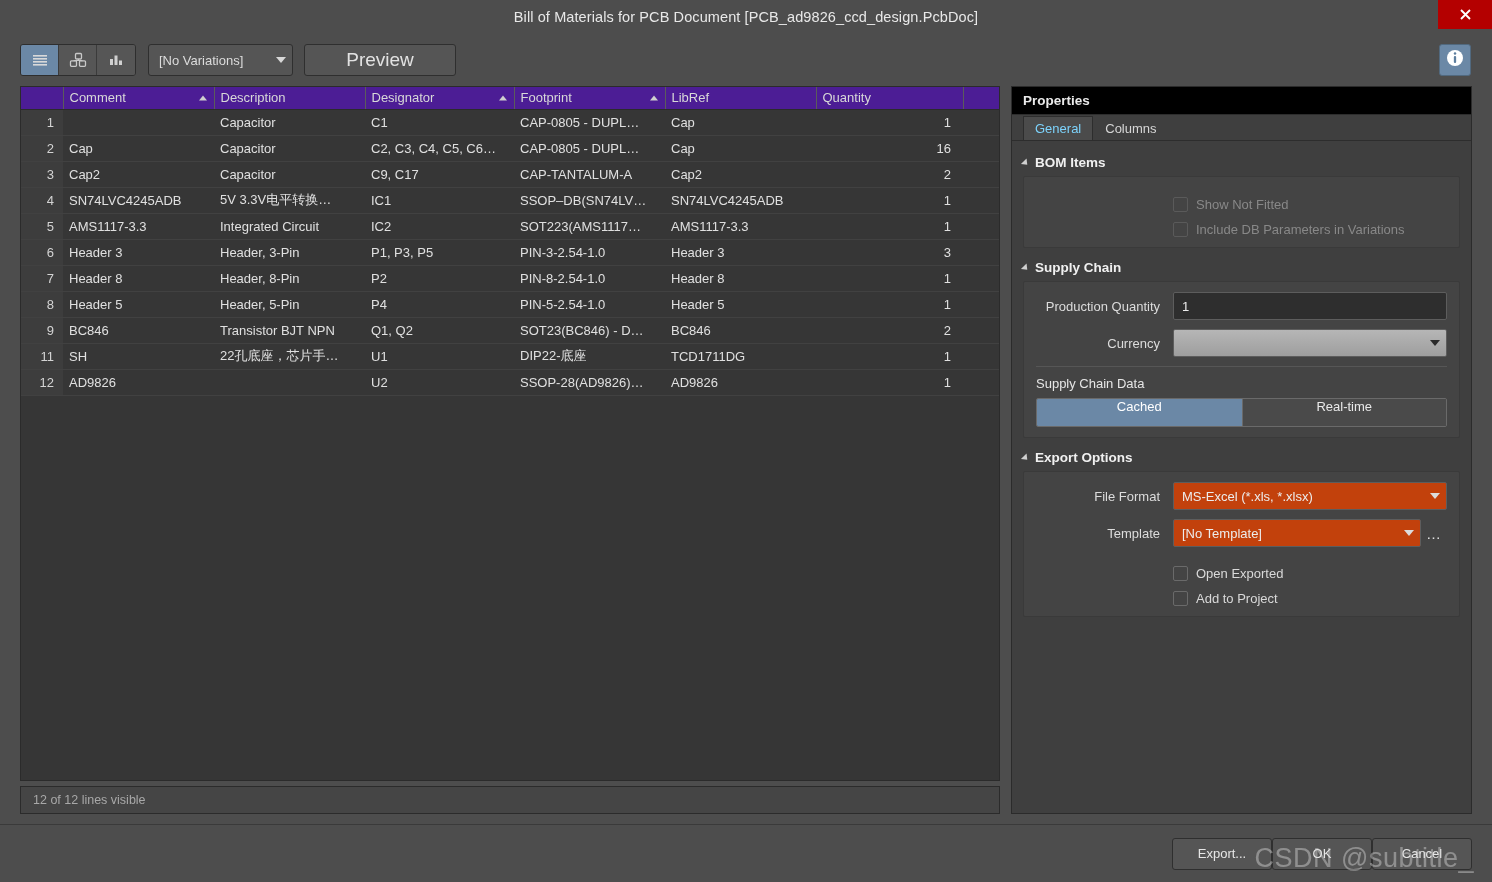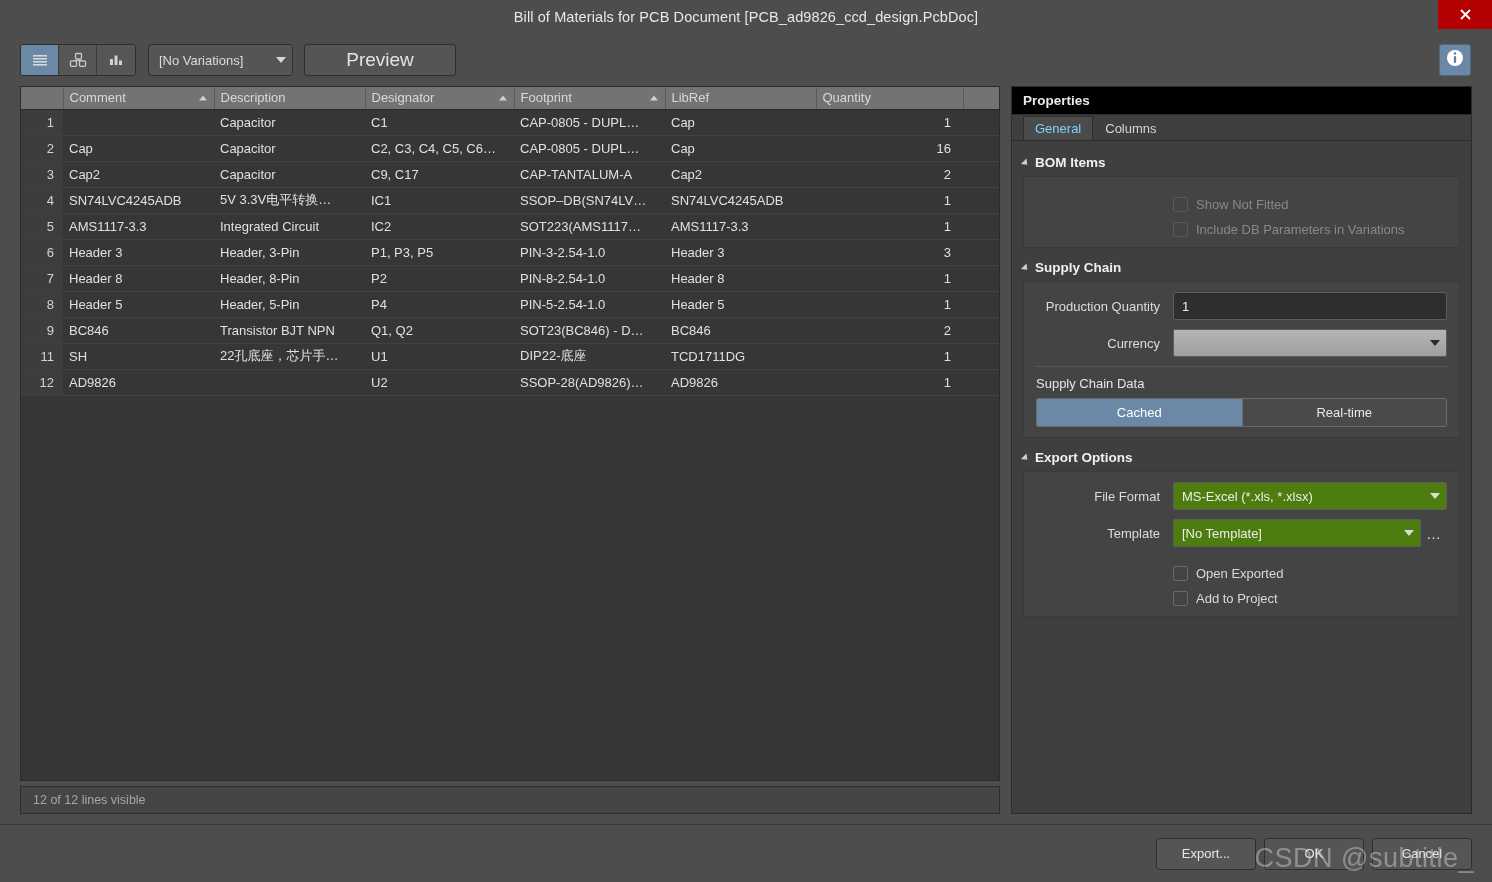--- a/index.html
+++ b/index.html
@@ -120,21 +120,21 @@
     overflow: hidden;
   }
   table.bom {
     width: 100%;
     border-collapse: collapse;
     table-layout: fixed;
     font-size: 13px;
   }
   table.bom th {
     height: 22px;
-    background: #737373;
+    background: #4c1d95;
     color: #d8d8d8;
     font-weight: normal;
     text-align: left;
     font-size: 13px;
     padding: 0 0 0 6px;
     border-right: 1px solid #5b5b5b;
     border-bottom: 1px solid #2b2b2b;
     position: relative;
     user-select: none;
     cursor: pointer;
@@ -268,21 +268,21 @@
     background: linear-gradient(#b6b6b6, #9e9e9e);
     border: 1px solid #5d5d5d; border-radius: 2px;
     color: #1c1c1c; font-size: 13px;
     padding: 0 6px 0 8px;
     display: flex; align-items: center;
     cursor: pointer;
   }
   .sel-input .sv { flex: 1; }
   .sel-dark {
     flex: 1 1 auto; height: 28px;
-    background: #4d7c0f; border: 1px solid #5d5d5d; border-radius: 2px;
+    background: #c2410c; border: 1px solid #5d5d5d; border-radius: 2px;
     color: #ececec; font-size: 13px;
     padding: 0 6px 0 8px;
     display: flex; align-items: center;
     cursor: pointer;
   }
   .sel-dark .sv { flex: 1; }
   .caret-dk { width: 0; height: 0; border-left: 5px solid transparent;
               border-right: 5px solid transparent; border-top: 6px solid #dcdcdc; }
   .caret-lt { width: 0; height: 0; border-left: 5px solid transparent;
               border-right: 5px solid transparent; border-top: 6px solid #2a2a2a; }
@@ -291,34 +291,34 @@
     display: flex; align-items: center; justify-content: center;
     color: #e0e0e0; font-size: 15px; letter-spacing: 1px;
     cursor: pointer;
   }
 
   .divider { height: 1px; background: #565656; margin: 4px 0 9px 0; }
   .sc-label { font-size: 13px; color: #e6e6e6; margin-bottom: 7px; }
   .segmented { display: flex; border: 1px solid #6a6a6a; border-radius: 2px; overflow: hidden; height: 29px; }
   .seg {
     flex: 1 1 50%;
-    display: flex; align-items: center; justify-content: center;
+    display: flex; align-items: flex-start; justify-content: center;
     font-size: 13px; color: #e9e9e9;
     background: #4a4a4a;
     cursor: pointer;
   }
   .seg.active { background: #6b88a6; color: #ffffff; }
   .seg + .seg { border-left: 1px solid #6a6a6a; }
 
   
   .footer {
     flex: 0 0 58px;
     position: relative;
     display: flex; align-items: center; justify-content: flex-end;
-    padding-right: 20px; gap: 8px;
+    padding-right: 20px; 
     border-top: 1px solid #3a3a3a;
     margin-top: 10px;
   }
   .fbtn {
     width: 100px; height: 32px;
     background: #555; border: 1px solid #2f2f2f; border-radius: 3px;
     color: #e6e6e6; font-size: 13px;
     display: flex; align-items: center; justify-content: center;
     cursor: pointer;
   }

